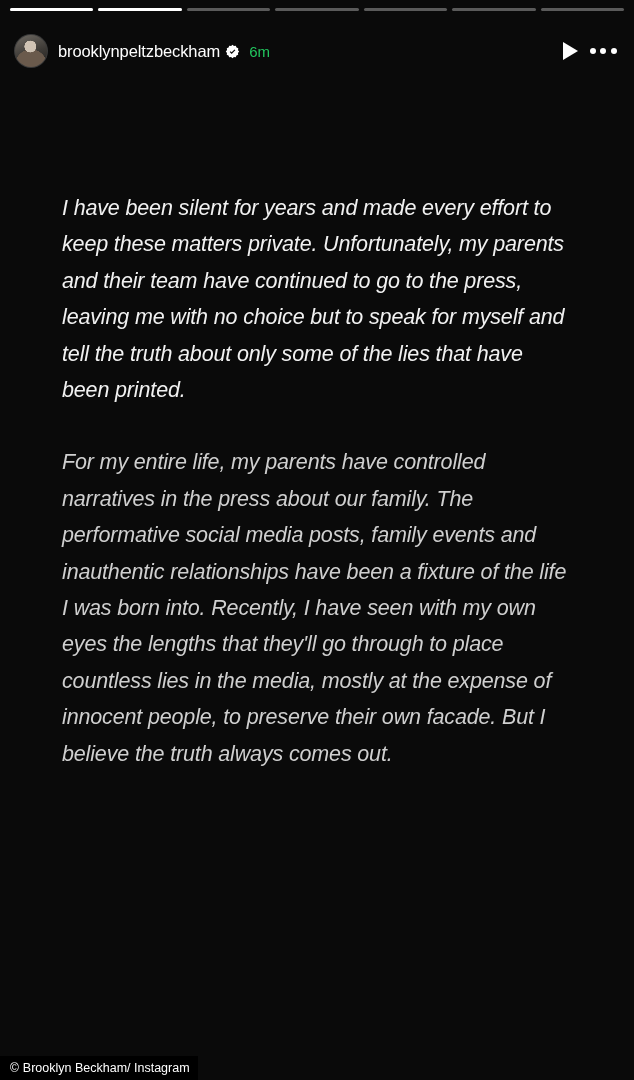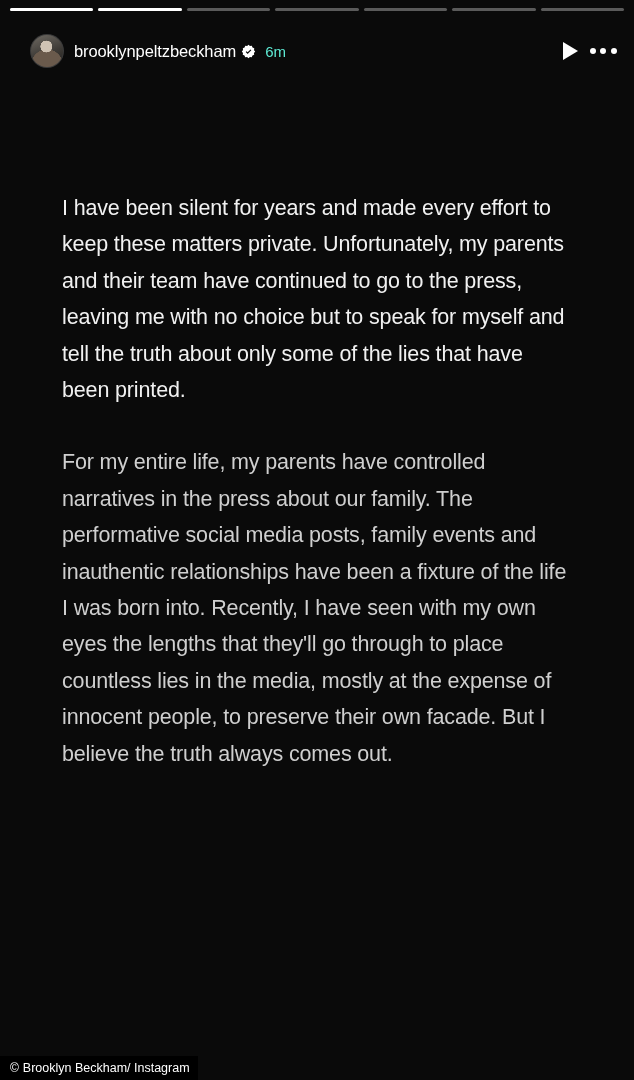--- a/index.html
+++ b/index.html
@@ -48,21 +48,21 @@
     position: absolute;
     left: 0; top: 0; bottom: 0;
     background: #ffffff;
     width: 0%;
   }
 
   
   .header {
     position: absolute;
     top: 28px;
-    left: 16px;
+    left: 0;
     right: 0;
     height: 46px;
     display: flex;
     align-items: center;
     padding: 0 14px;
     z-index: 5;
   }
   .avatar-wrap {
     width: 34px;
     height: 34px;
@@ -94,21 +94,21 @@
     width: 15px;
     height: 15px;
     flex: 0 0 auto;
     display: inline-flex;
     align-items: center;
     justify-content: center;
   }
   .time {
     margin-left: 9px;
     font-size: 15px;
-    color: #5eead4;
+    color: #22c55e;
   }
   .header-spacer { flex: 1 1 auto; }
   .hdr-btn {
     width: 34px;
     height: 34px;
     display: flex;
     align-items: center;
     justify-content: center;
     color: #fff;
   }
@@ -142,20 +142,21 @@
     bottom: 70px;
     padding: 0 60px 0 62px;
   }
   .para {
     font-size: 21.5px;
     line-height: 36.4px;
     color: #f1f1f1;
     letter-spacing: -0.15px;
     margin: 0 0 36px 0;
     font-weight: 400;
+    font-style: italic;
   }
   .para:last-child { margin-bottom: 8px; }
   .para.dim { color: #cfcfcf; }
 
   
   .credit {
     position: absolute;
     left: 0;
     bottom: 0;
     height: 24px;

